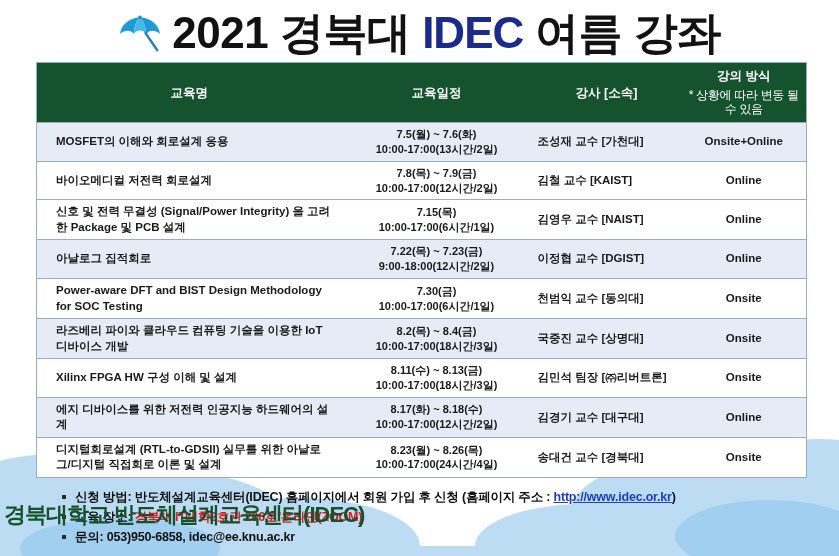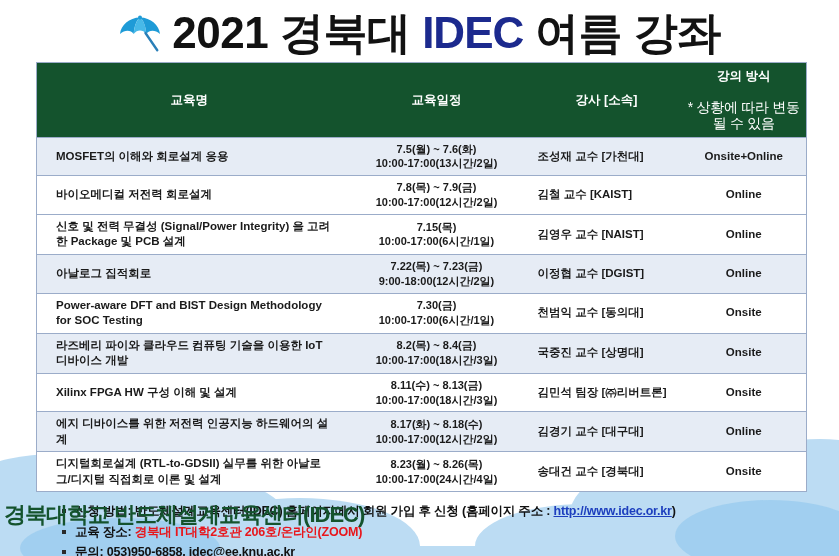--- a/index.html
+++ b/index.html
@@ -79,23 +79,23 @@
     font-size: 12.5px;
     font-weight: bold;
     text-align: center;
     padding: 6px 4px 5px;
     border: none;
     line-height: 1.15;
     vertical-align: middle;
   }
   table.schedule thead th .sub-note {
     display: block;
-    font-size: 14px;
+    font-size: 12px;
     font-weight: normal;
-    margin-top: 16px;
+    margin-top: 6px;
     letter-spacing: -0.3px;
   }
   table.schedule tbody td {
     border-top: 1px solid #9bacc9;
     font-size: 11.5px;
     font-weight: bold;
     color: #1a1a1a;
     padding: 4px 6px;
     line-height: 1.35;
     vertical-align: middle;

